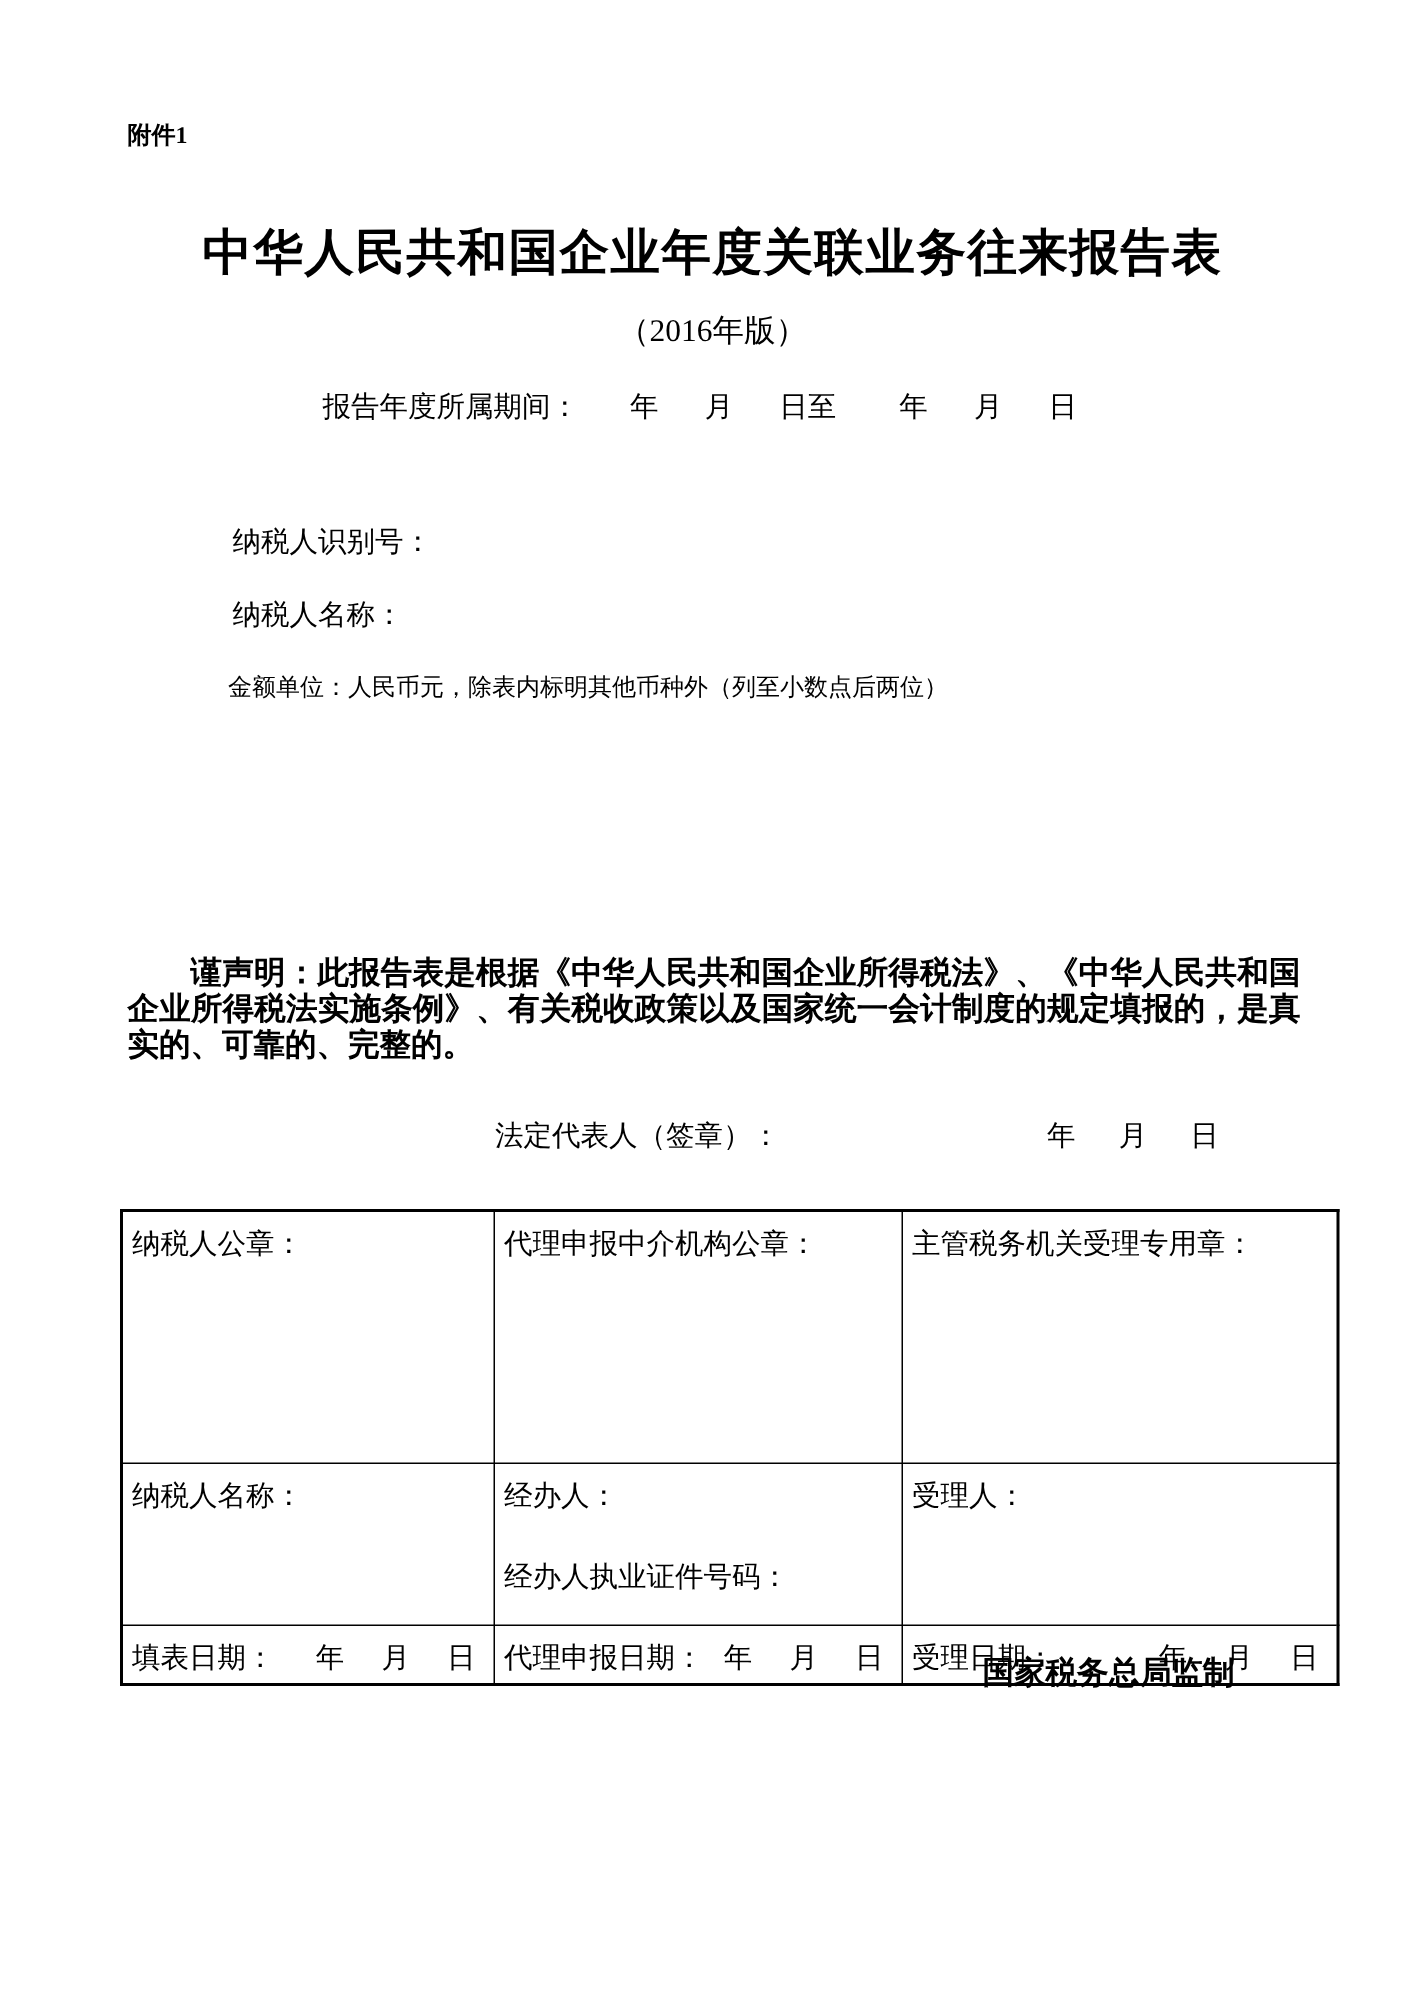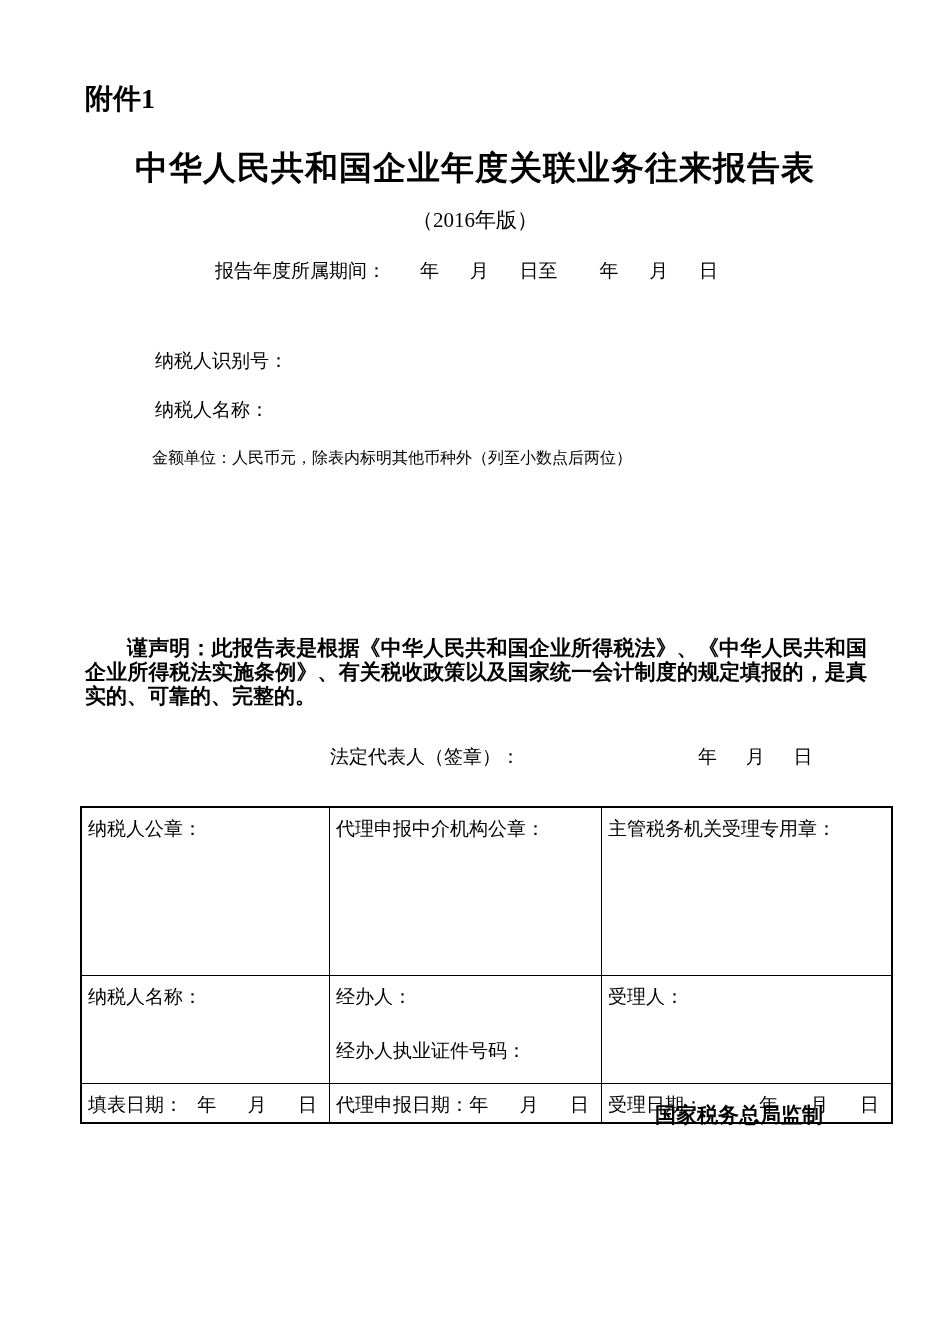--- a/index.html
+++ b/index.html
@@ -13,21 +13,21 @@
     height: 1344px;
     background: #ffffff;
     font-family: "Liberation Serif", "DejaVu Serif", serif;
     color: #000000;
     overflow: hidden;
   }
   .attachment {
     position: absolute;
     left: 85px;
     top: 80px;
-    font-size: 28px;
+    font-size: 16px;
     font-weight: bold;
   }
   .title {
     position: absolute;
     left: 0;
     right: 0;
     top: 146px;
     margin: 0;
     text-align: center;
     font-size: 33px;
@@ -102,21 +102,20 @@
     white-space: nowrap;
   }
   table.seal-table {
     position: absolute;
     left: 80px;
     top: 806px;
     width: 765px;
     border-collapse: collapse;
     table-layout: fixed;
     font-size: 19px;
-    font-family: Liberation Mono, monospace;
   }
   table.seal-table,
   table.seal-table td {
     border: 1.5px solid #000;
   }
   table.seal-table {
     border-width: 2px;
   }
   table.seal-table td {
     vertical-align: top;

